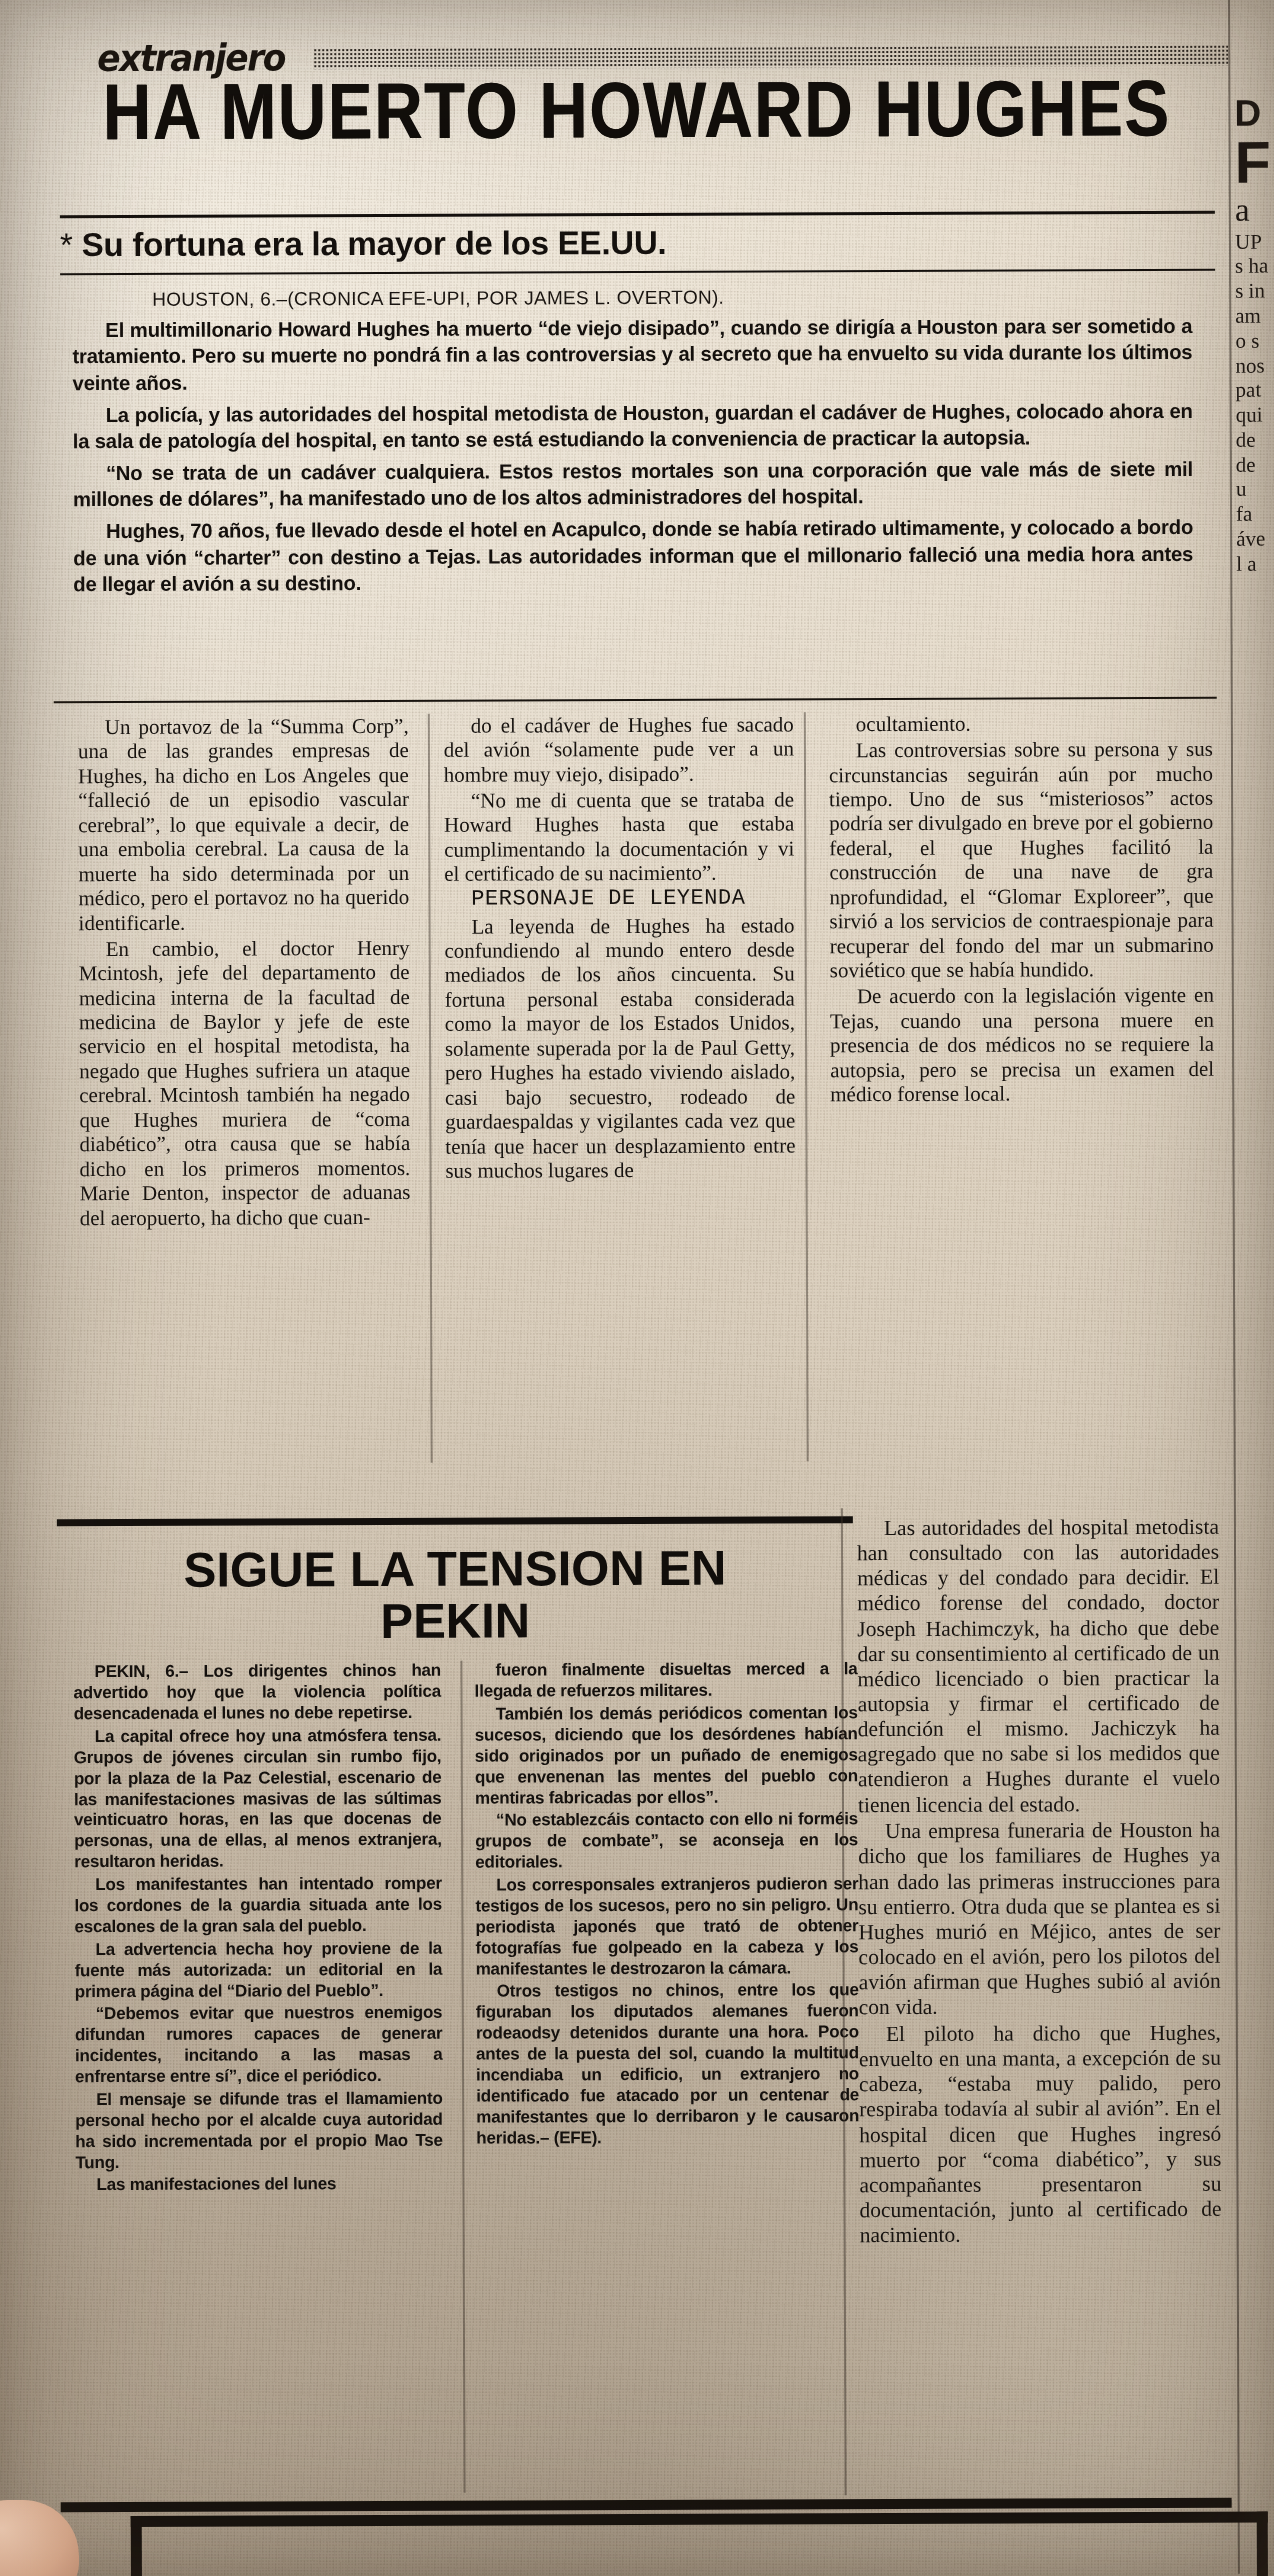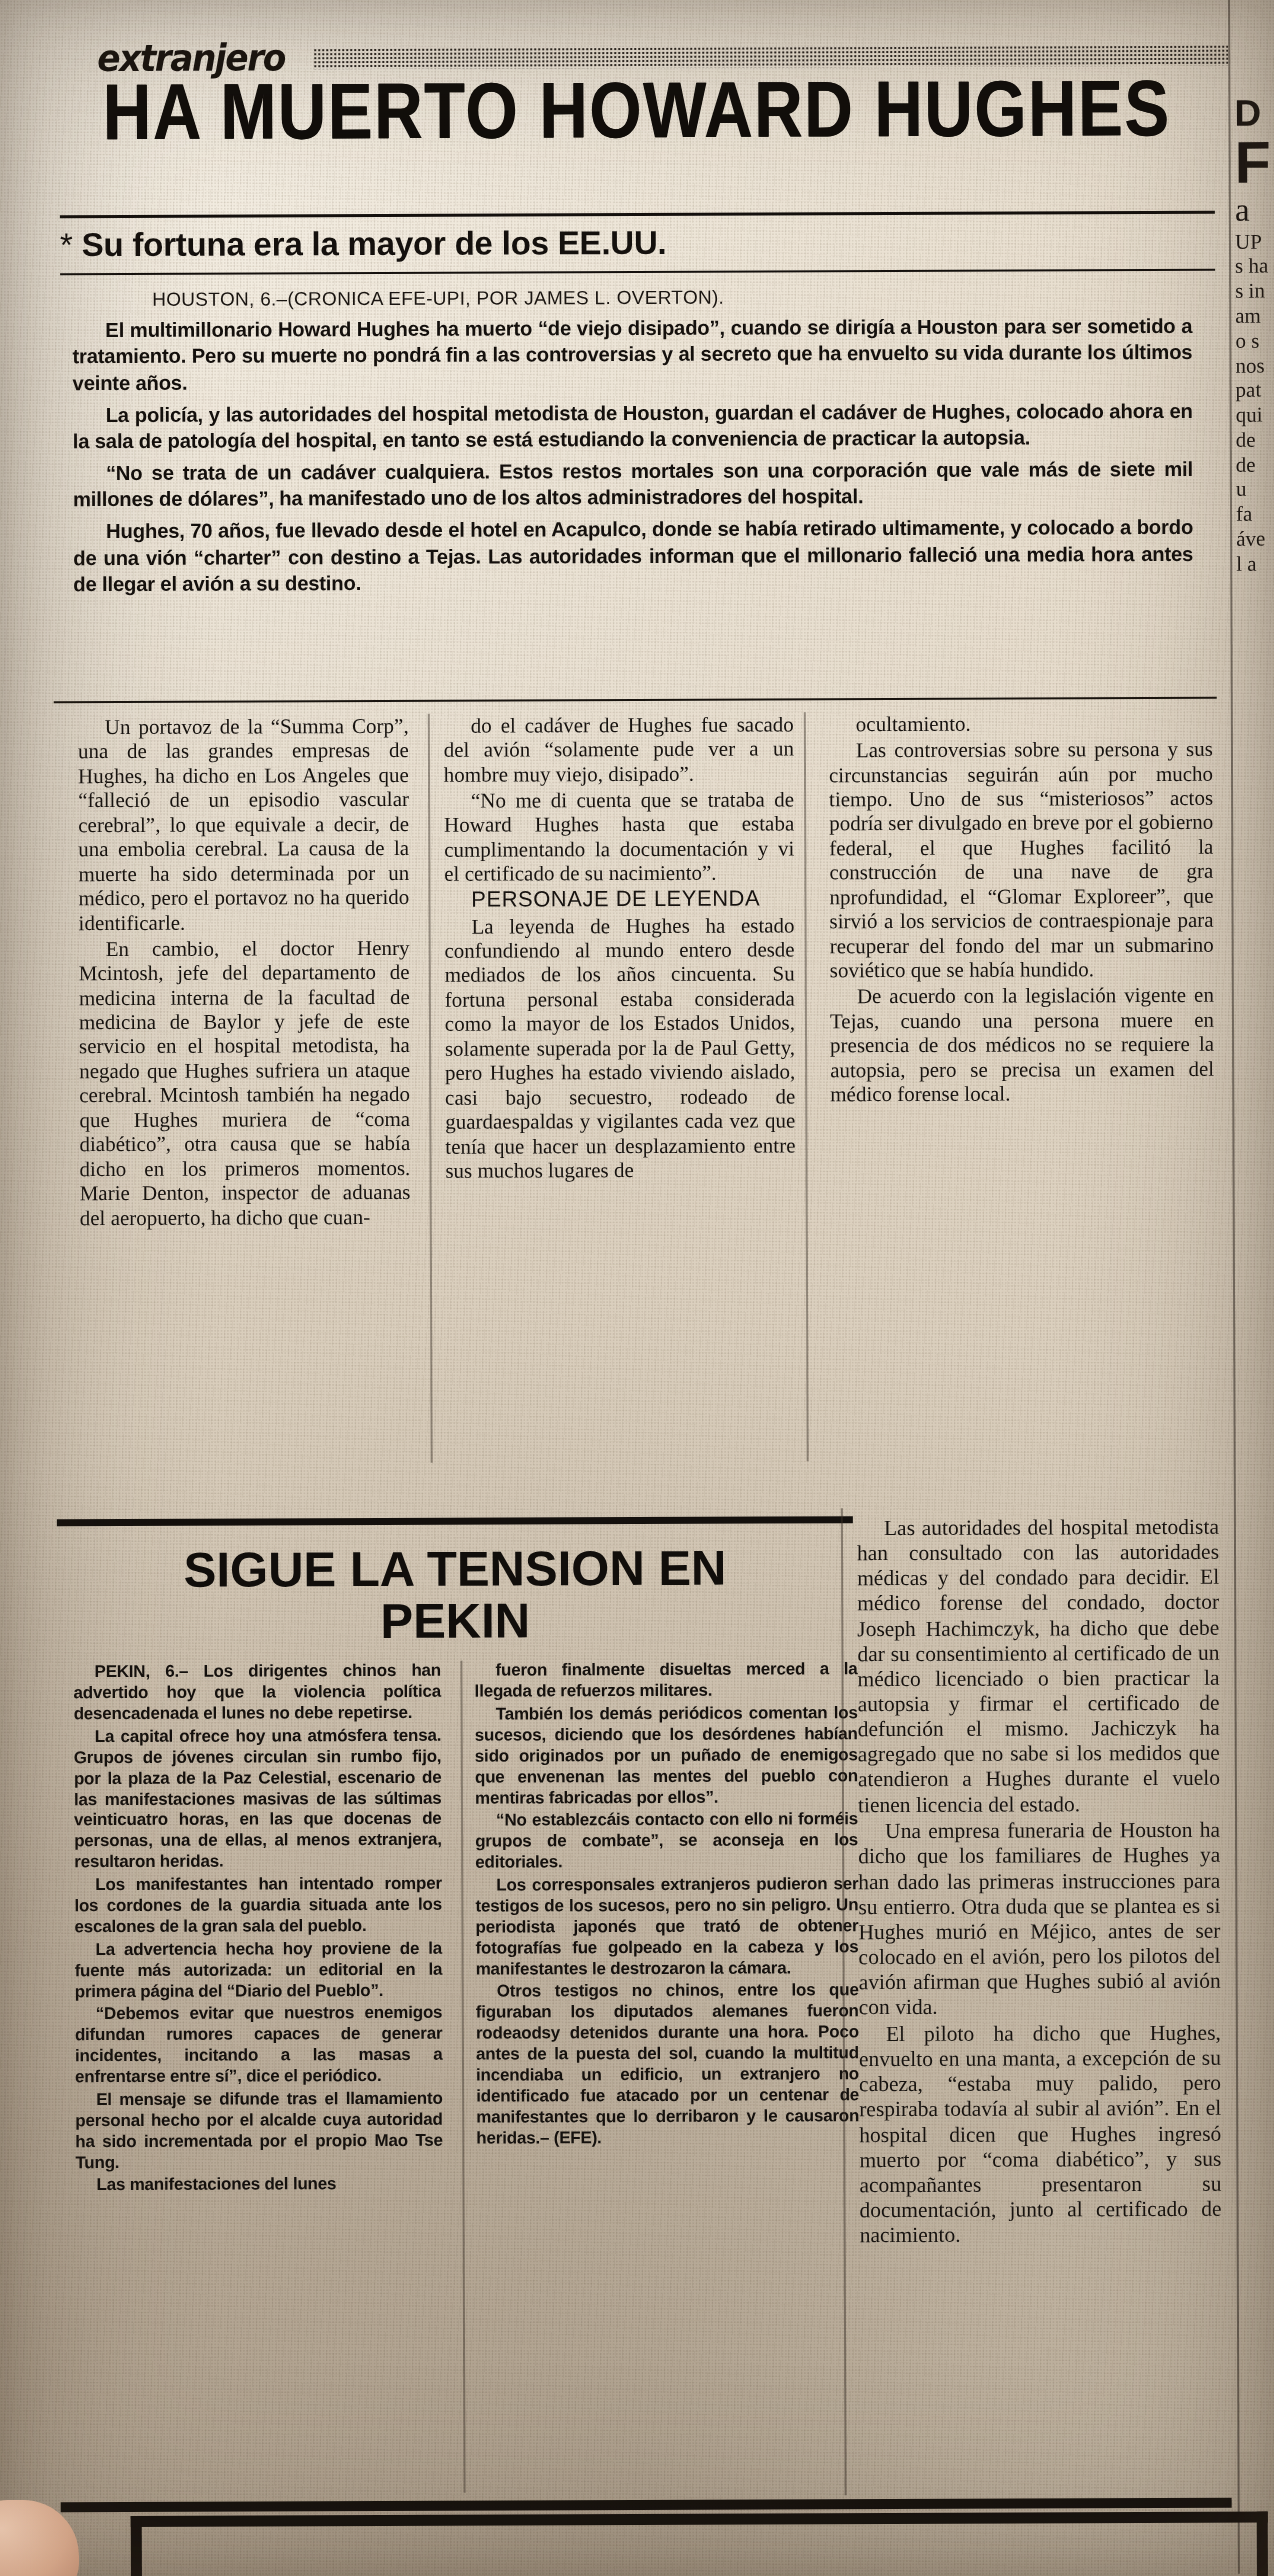--- a/index.html
+++ b/index.html
@@ -99,21 +99,21 @@
   .col{
     font-family:"Liberation Serif",serif;
     font-size:21px;line-height:1.165;text-align:justify;color:#171310;
     width:342px;
   }
   .col.c1{padding-right:17.5px;}
   .col.c2{padding-left:17.5px;padding-right:17.5px;width:362px;}
   .col.c3{padding-left:17.5px;width:397px;}
   .col p{margin:0 0 1.6px 0;text-indent:27px;}
   .subhead-serif{
-    font-family:Liberation Sans, sans-serif;
+    font-family:Liberation Mono, monospace;
     font-weight:400;font-size:22px;line-height:1.12;letter-spacing:0.5px;
     margin:11px 0 4.8px 0;text-indent:0;
   }
   .vrule{position:absolute;top:713px;width:1.6px;background:#3a3028;opacity:.45;}
 
   
   .sliver{
     position:absolute;left:1239px;top:96px;width:37px;height:1465px;
     font-family:"Liberation Serif",serif;font-size:21px;line-height:1.18;
     color:#1a1512;overflow:hidden;

